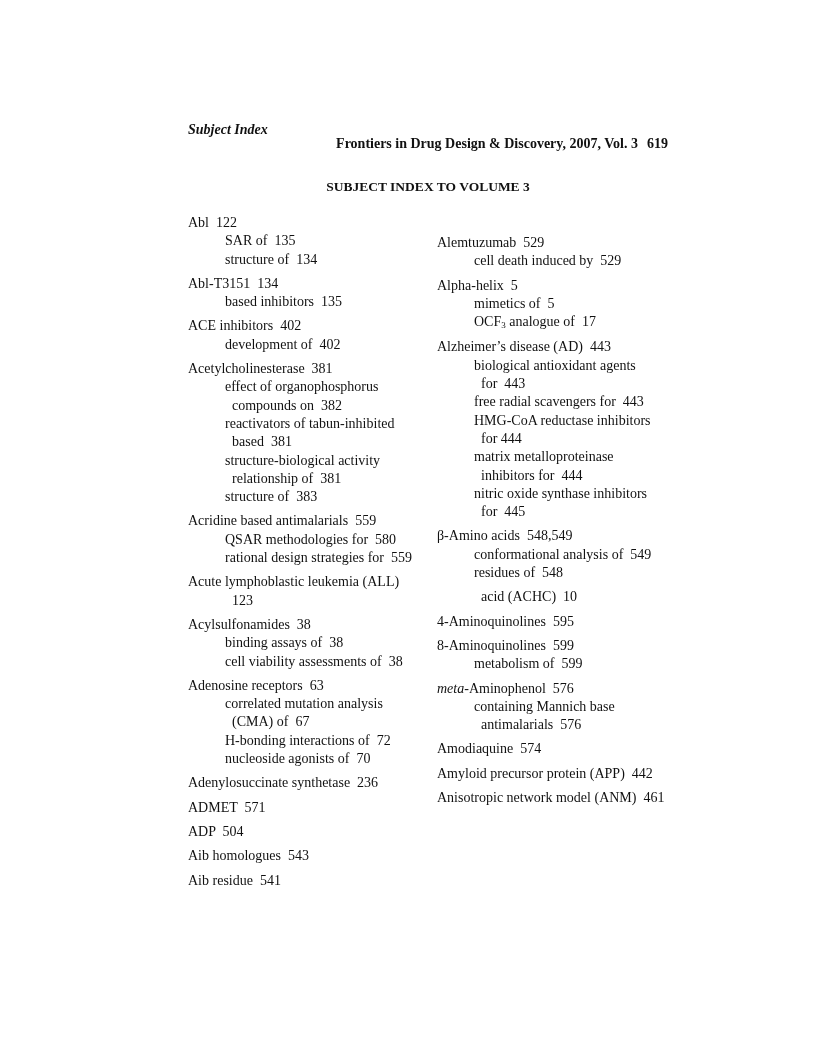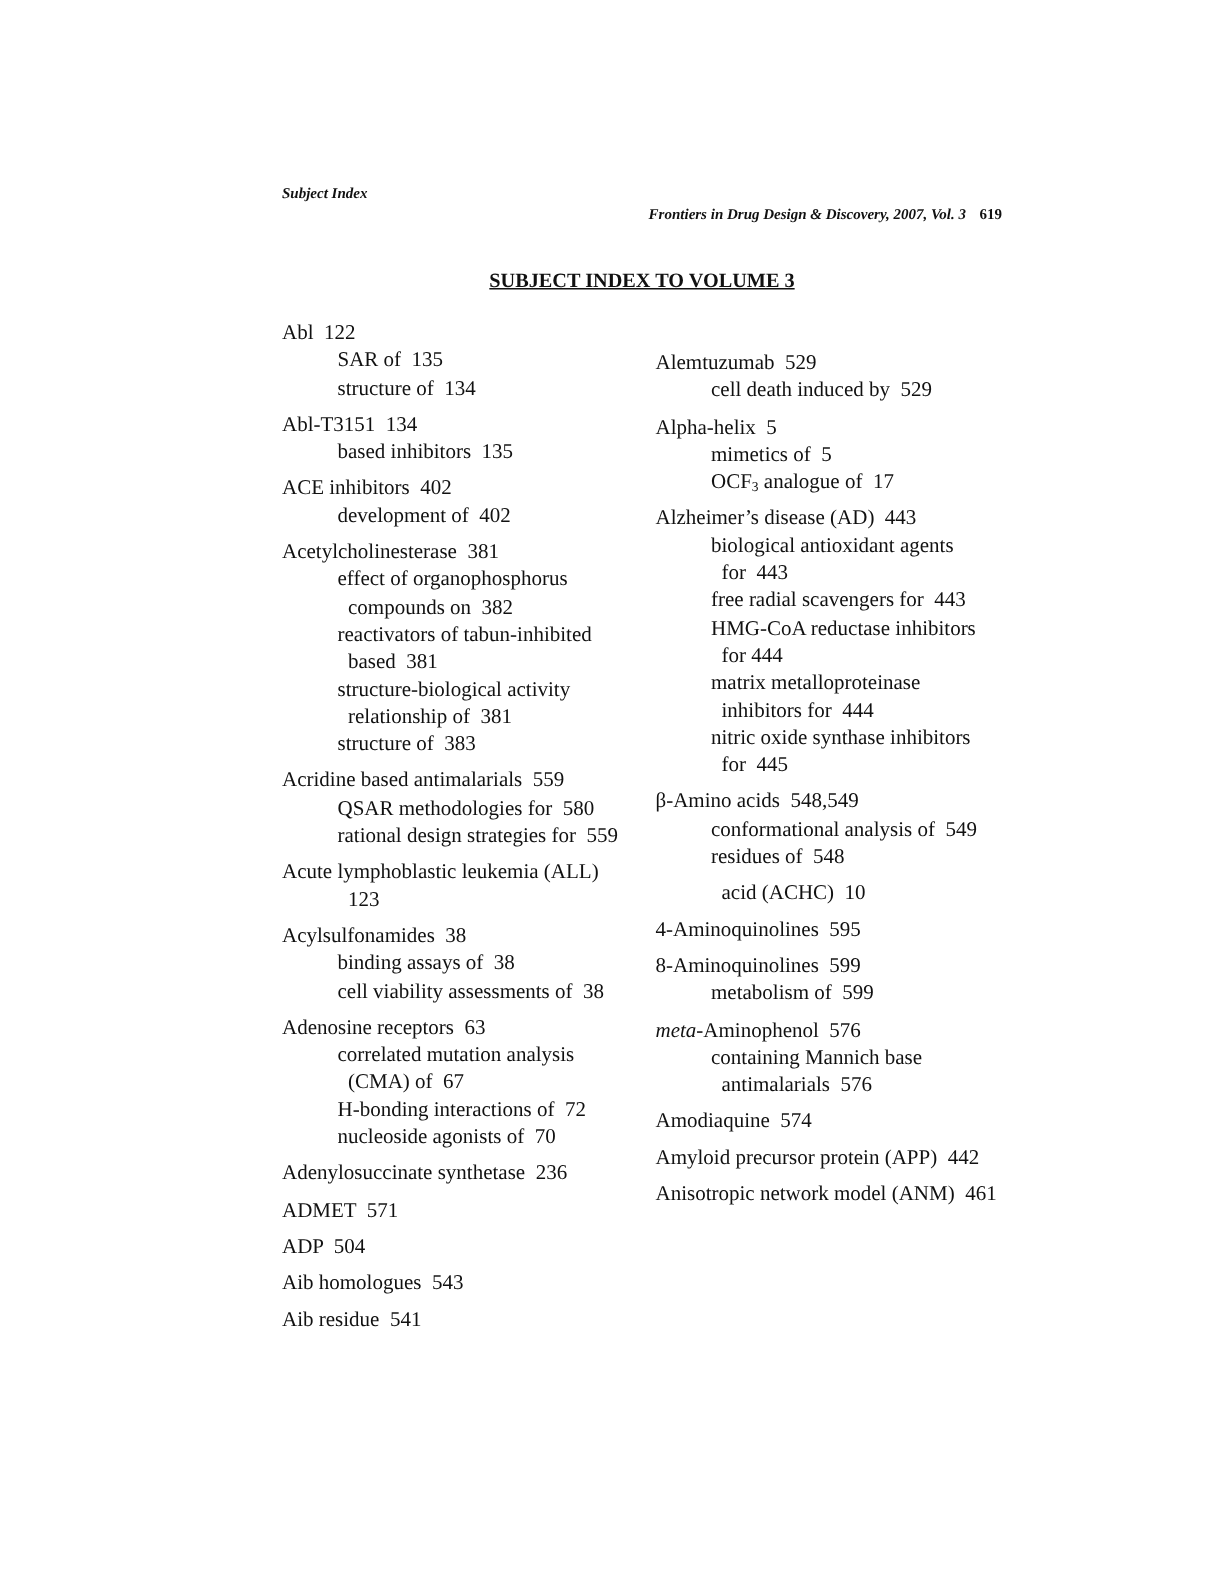--- a/index.html
+++ b/index.html
@@ -19,44 +19,42 @@
   .content {
     position: absolute;
     left: 188px;
     top: 123px;
     width: 480px;
   }
   .running-header {
     display: flex;
     justify-content: space-between;
     align-items: baseline;
-    font-size: 10px;
+    font-size: 14px;
     font-weight: bold;
     line-height: 14px;
   }
   .running-header .hdr-left {
     font-style: italic;
   }
   .running-header .hdr-right {
     white-space: pre-wrap;
   }
   .running-header .hdr-right .journal {
-    font-style: italic;
   }
   .running-header .hdr-right .pagenum {
     font-style: normal;
     margin-left: 9px;
   }
   .doc-title {
     margin-top: 13px;
     text-align: center;
     font-size: 13.5px;
     font-weight: bold;
     line-height: 17px;
-    text-decoration: underline;
   }
   .columns {
     margin-top: 19px;
     display: flex;
   }
   .col {
     font-size: 14px;
     line-height: 18.3px;
     font-family: Liberation Serif, serif;
   }

